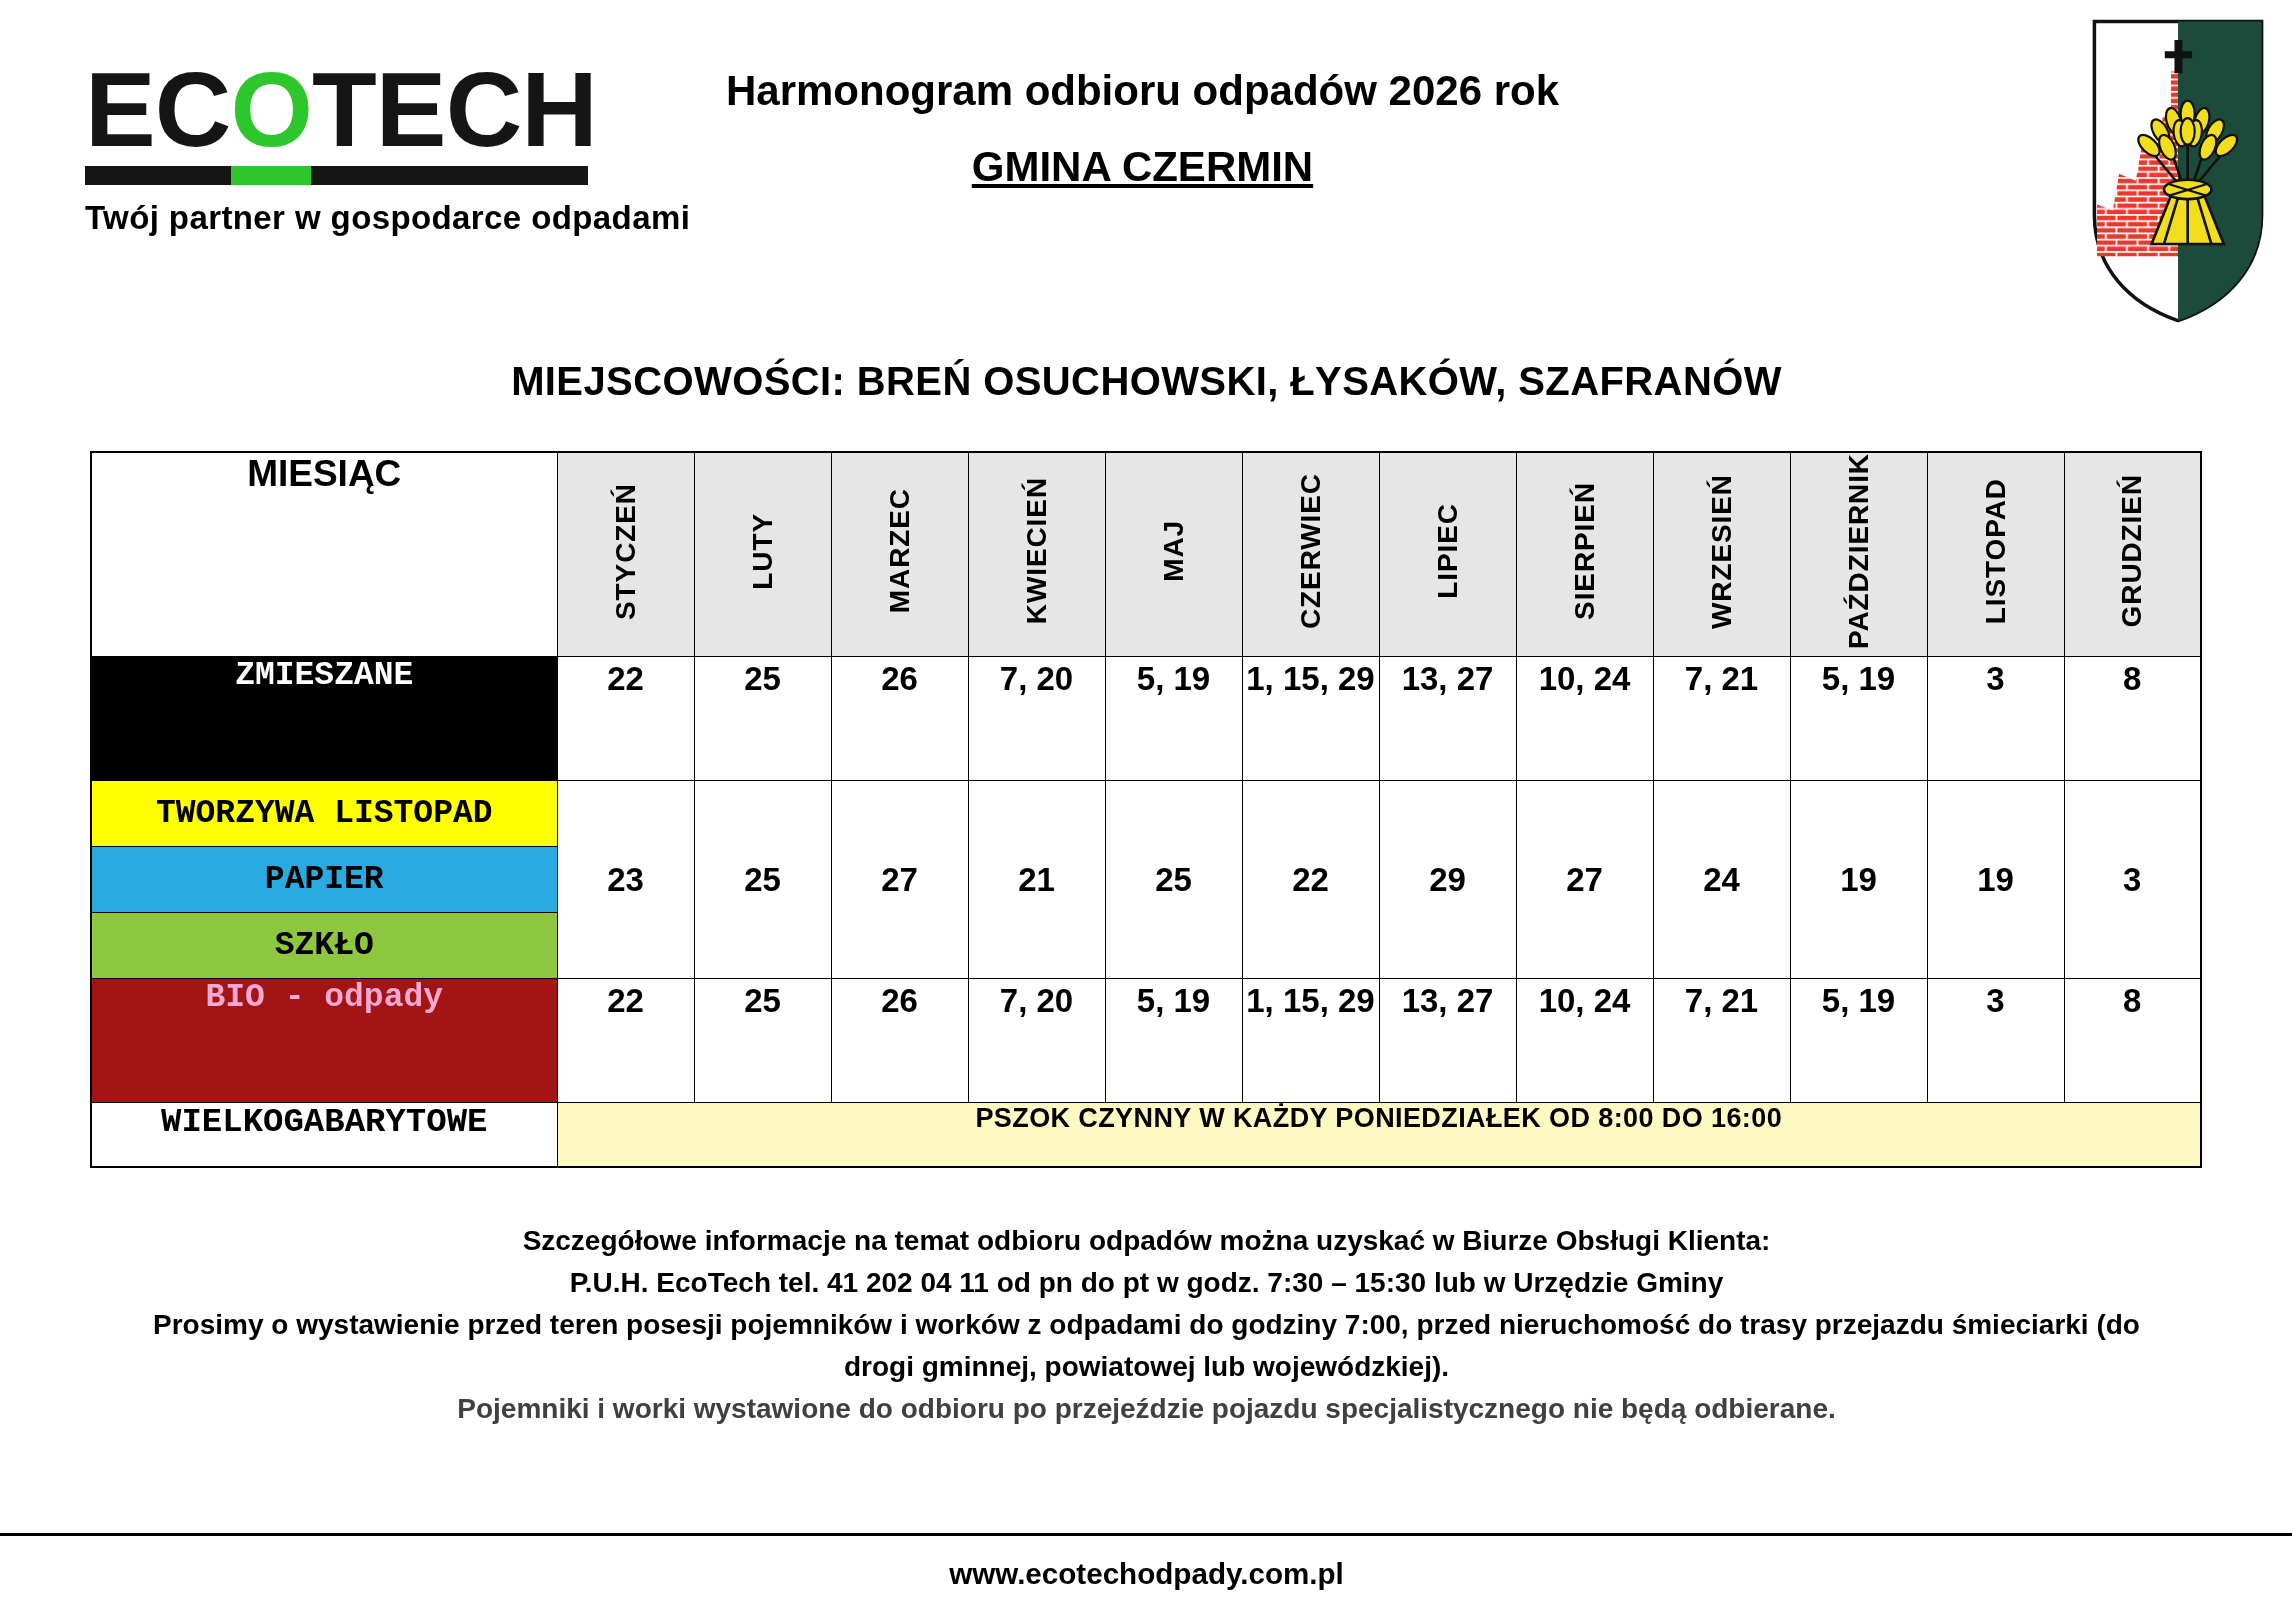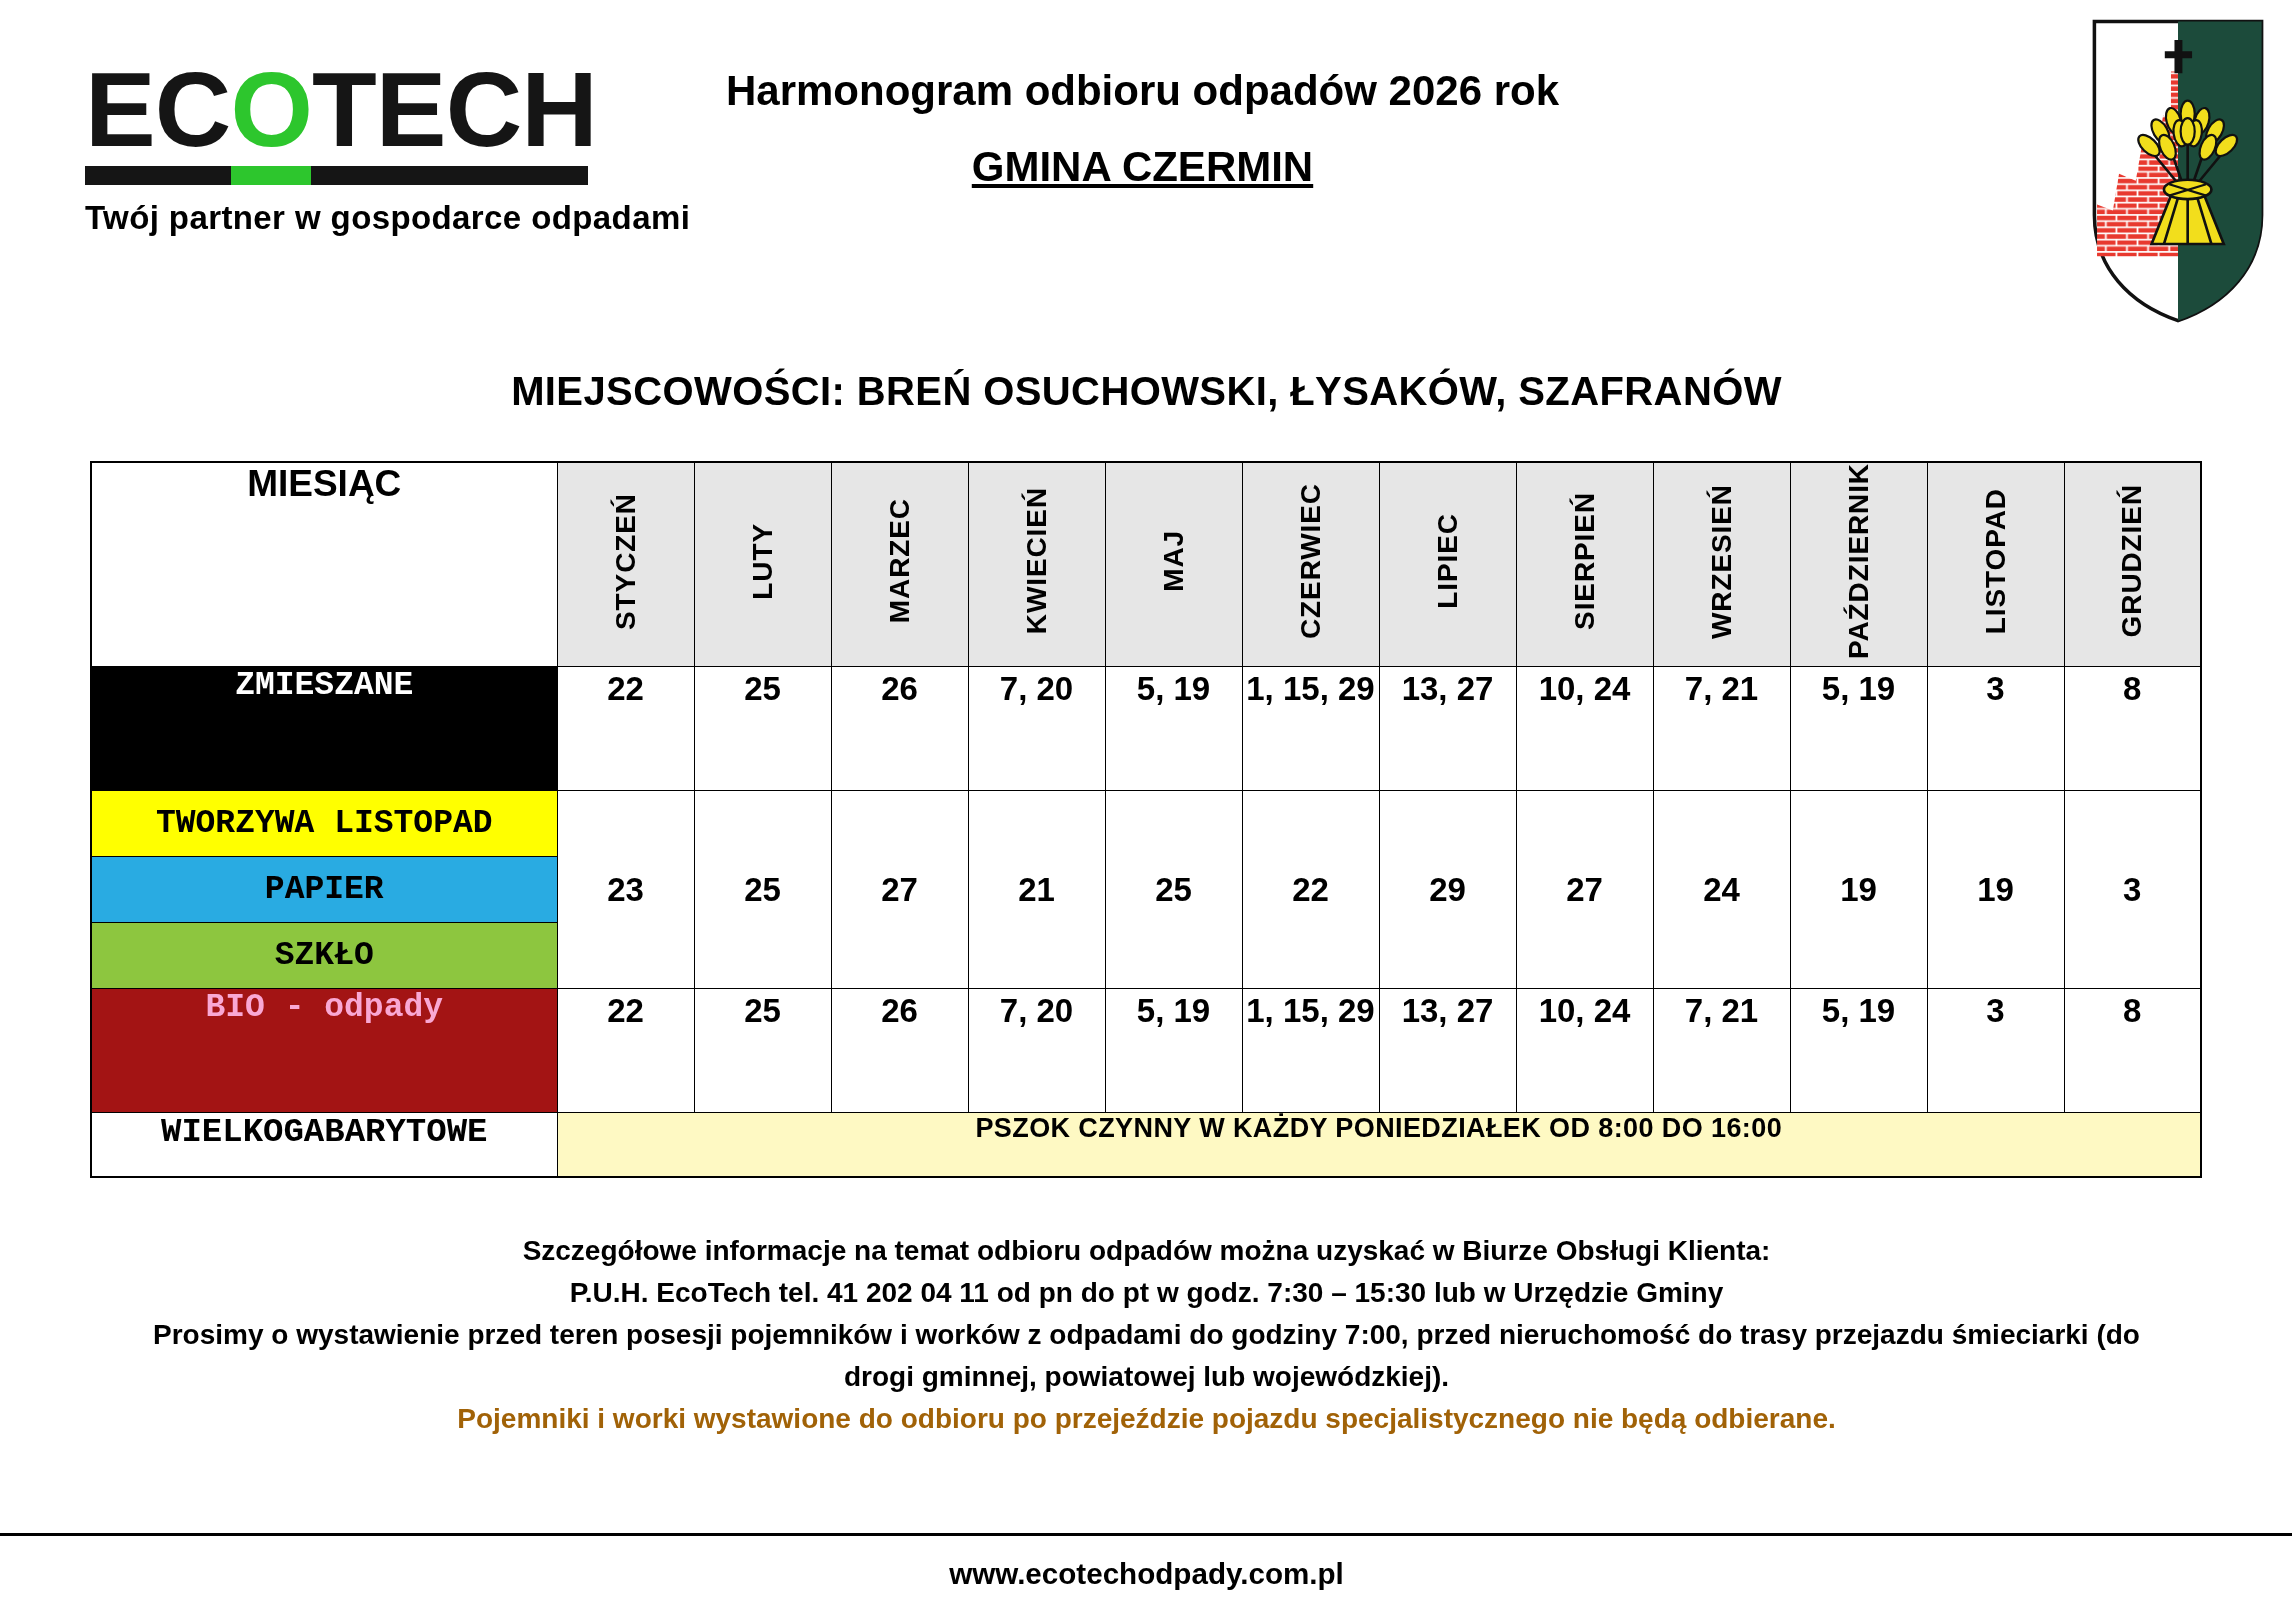--- a/index.html
+++ b/index.html
@@ -18,21 +18,21 @@
     width:503px;height:19px;margin-top:3.6px;
     background:linear-gradient(90deg,#151515 0%,#151515 29%,#2DC62D 29%,#2DC62D 45%,#151515 45%,#151515 100%);
   }
   .logo-tagline{font-size:33px;font-weight:bold;margin-top:14.3px;letter-spacing:0.4px;white-space:nowrap;}
   .titles{position:absolute;left:0;right:8px;top:70px;text-align:center;pointer-events:none;}
   .title1,.title2{font-size:42px;font-weight:bold;line-height:1.0;}
   .title2{margin-top:34px;text-decoration:underline;}
   .crest{margin:16px 27px 0 auto;width:176px;height:310px;flex:0 0 auto;}
 
   
-  .locations{text-align:center;font-size:40px;font-weight:bold;margin-top:18px;letter-spacing:0.4px;}
+  .locations{text-align:center;font-size:40px;font-weight:bold;margin-top:8px;letter-spacing:0.4px;}
 
   
   table.schedule{
     margin:47px 0 0 90px;border-collapse:collapse;table-layout:fixed;
     width:2110px;border:2.7px solid #000;
   }
   table.schedule col.c-label{width:466px;}
   table.schedule col.c-month{width:137px;}
   table.schedule th,table.schedule td{
     border:1.8px solid #000;padding:0;font-weight:bold;text-align:center;overflow:hidden;
@@ -51,21 +51,21 @@
   td.lab-plastics{background:#FFFF00;vertical-align:middle;}
   td.lab-paper{background:#29ABE2;vertical-align:middle;}
   td.lab-glass{background:#8DC63F;vertical-align:middle;}
   td.lab-bio{background:#A31414;color:#f9a8d4;vertical-align:top;padding-top:7.2px;}
   td.lab-bulky{background:#fff;vertical-align:top;padding-top:7.2px;font-size:34px;}
   td.pszok{background:#fef9c3;vertical-align:top;padding-top:7.2px;font-size:27px;letter-spacing:0.4px;}
 
   
   .notes{margin:52px 130px 0 130px;text-align:center;font-size:28px;font-weight:bold;line-height:1.5;}
   .notes p{margin:0;}
-  .notes .warning{color:#a16207;}
+  .notes .warning{color:#404040;}
 
   
   .rule{position:absolute;left:0;right:0;top:1533px;border-top:3.6px solid #000;}
   .website{position:absolute;left:0;right:0;top:1557px;text-align:center;font-size:29.6px;font-weight:bold;}
 </style>
 </head>
 <body>
 
 <div class="page">
 

